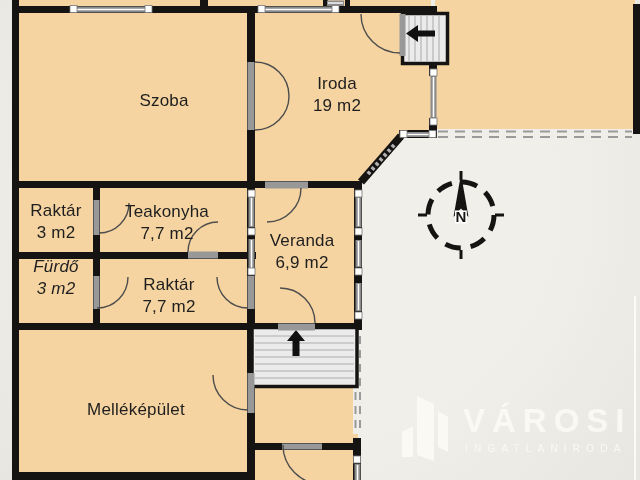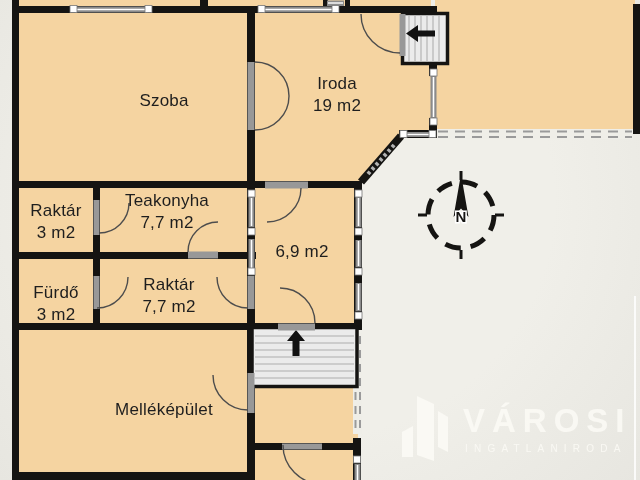--- a/index.html
+++ b/index.html
@@ -208,36 +208,37 @@
     <span>Szoba</span>
   </div>
   <div class="rlabel" style="left:337px;top:95px;">
     <span>Iroda</span>
     <span class="area">19 m2</span>
   </div>
   <div class="rlabel" style="left:56px;top:222px;">
     <span>Raktár</span>
     <span class="area">3 m2</span>
   </div>
-  <div class="rlabel" style="left:167px;top:212px;">
+  <div class="rlabel" style="left:167px;top:223px;">
     <span>Teakonyha</span>
     <span class="area">7,7 m2</span>
   </div>
   <div class="rlabel" style="left:302px;top:252px;">
+    <span>Veranda</span>
     <span class="area">6,9 m2</span>
   </div>
-  <div class="rlabel" style="left:56px;top:304px;">
+  <div class="rlabel" style="left:56px;top:278px;font-style:italic;">
     <span>Fürdő</span>
     <span class="area">3 m2</span>
   </div>
   <div class="rlabel" style="left:169px;top:296px;">
     <span>Raktár</span>
     <span class="area">7,7 m2</span>
   </div>
-  <div class="rlabel" style="left:136px;top:410px;margin-left:28px;">
+  <div class="rlabel" style="left:136px;top:410px;">
     <span>Melléképület</span>
   </div>
 
   <div class="logo">
     <svg width="52" height="74" viewBox="0 0 52 74">
       <g fill="#fbfaf5">
         <polygon points="2,42 13,36 13,67 2,67"></polygon>
         <polygon points="17,6 34,14 34,71 17,65"></polygon>
         <polygon points="38,21 48,27 48,62 38,57"></polygon>
       </g>

